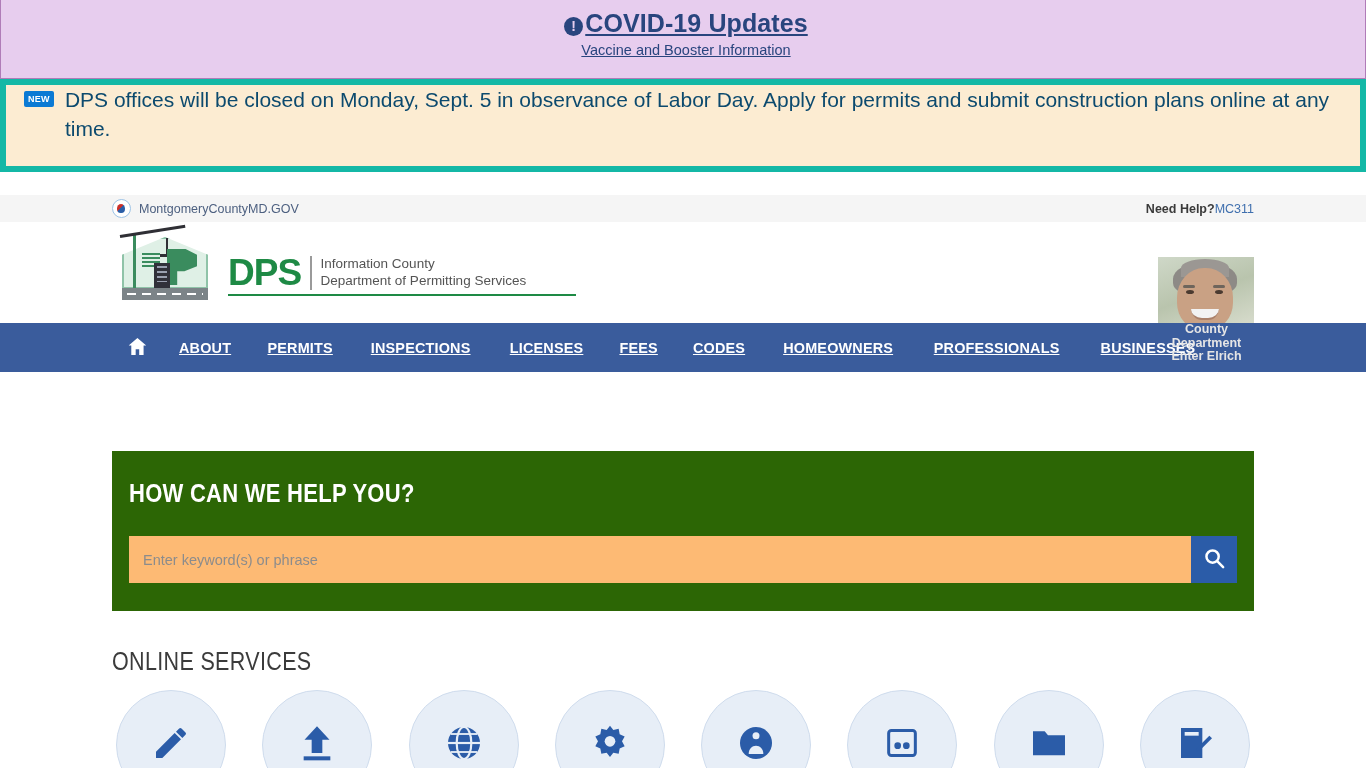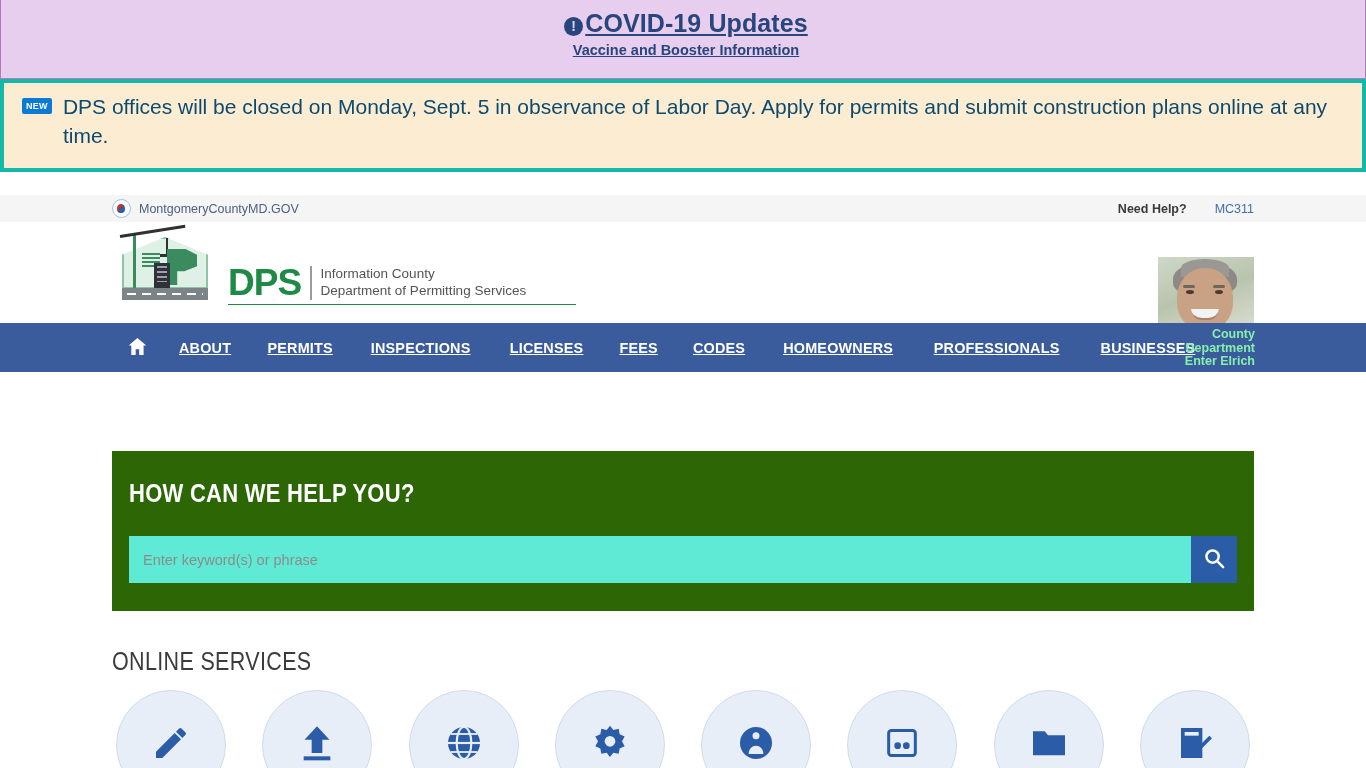--- a/index.html
+++ b/index.html
@@ -42,28 +42,27 @@
     margin-right: 2px;
     text-decoration: none;
   }
   .covid-sub {
     display: block;
     margin-top: 3px;
     font-size: 14.5px;
     color: #29457e;
     text-decoration: underline;
     line-height: 18px;
-    font-weight: bold;
   }
 
   
   .alert-banner {
     background: #fcecd2;
-    border: 4px solid #14b8a6;
-    padding: 9px 18px 14px 18px;
+    border: 6px solid #14b8a6;
+    padding: 0 18px 14px 18px;
     height: 93px;
   }
   .alert-row { display: flex; align-items: flex-start; }
   .new-badge {
     flex: 0 0 auto;
     background: #0b7ad4;
     color: #ffffff;
     font-size: 9px;
     font-weight: 700;
     letter-spacing: .3px;
@@ -108,34 +107,34 @@
   .seal::after {
     content: "";
     position: absolute;
     left: 4px; top: 3.5px;
     width: 8px; height: 9px;
     border-radius: 50% 50% 45% 45%;
     background:
       linear-gradient(135deg, #c9302c 0 45%, #2b5ea7 45% 100%);
   }
   .util-left span { color: #4d6080; }
-  .util-right { display: flex; align-items: center; gap: 28px; }
+  .util-right { display: flex; align-items: center; gap: 0; }
   .util-right .need { color: #3a3a3a; font-weight: 700; font-size: 12.5px; }
   .util-right .mc311 { color: #3f6fae; font-size: 12.5px; }
 
   
   .logo-header {
     position: relative;
     height: 101px;
     background: #ffffff;
   }
   .logo-inner { width: 1142px; margin: 0 auto; position: relative; height: 101px; }
   .logo-wrap {
     position: absolute; left: 0; top: 11px;
-    display: flex; align-items: flex-end;
+    display: flex; align-items: center;
   }
   
   .logo-mark { position: relative; width: 108px; height: 72px; }
   .lm-house {
     position: absolute; left: 10px; top: 4px;
     width: 86px; height: 52px;
     background: #dff0e6;
     clip-path: polygon(0% 34%, 50% 0%, 100% 34%, 100% 100%, 0% 100%);
   }
   .lm-house-outline {
@@ -280,26 +279,25 @@
     white-space: nowrap;
     font-stretch: condensed;
     transform: scaleX(.93);
     transform-origin: center;
   }
   .nav-item.home { padding: 0 14px 0 16px; }
   .home-ico { display: inline-block; vertical-align: -3px; }
   .exec-caption {
     position: absolute; right: -1px; top: 0;
     width: 97px;
-    color: #86efac;
+    color: #e5e5e5;
     font-size: 12.5px;
     font-weight: 700;
-    text-align: right;
+    text-align: center;
     line-height: 13.5px;
-    padding-top: 5px;
   }
 
   
   .content { width: 1142px; margin: 0 auto; }
   .green-panel {
     margin-top: 79px;
     background: #2c6605;
     padding: 28px 17px 24px 17px;
     height: 160px;
   }
@@ -310,21 +308,21 @@
     letter-spacing: .3px;
     font-stretch: condensed;
     transform: scaleX(.88);
     transform-origin: left center;
     margin-bottom: 28px;
   }
   .search-row { display: flex; height: 47px; }
   .search-input {
     flex: 1 1 auto;
     border: none;
-    background: #5eead4;
+    background: #fdba74;
     font-size: 14.5px;
     color: #4a4a4a;
     padding: 16px 14px;
     font-family: "Liberation Sans", sans-serif;
     outline: none;
   }
   .search-input::placeholder { color: #8c8c8c; }
   .search-btn {
     flex: 0 0 46px;
     background: #2b5ca8;

